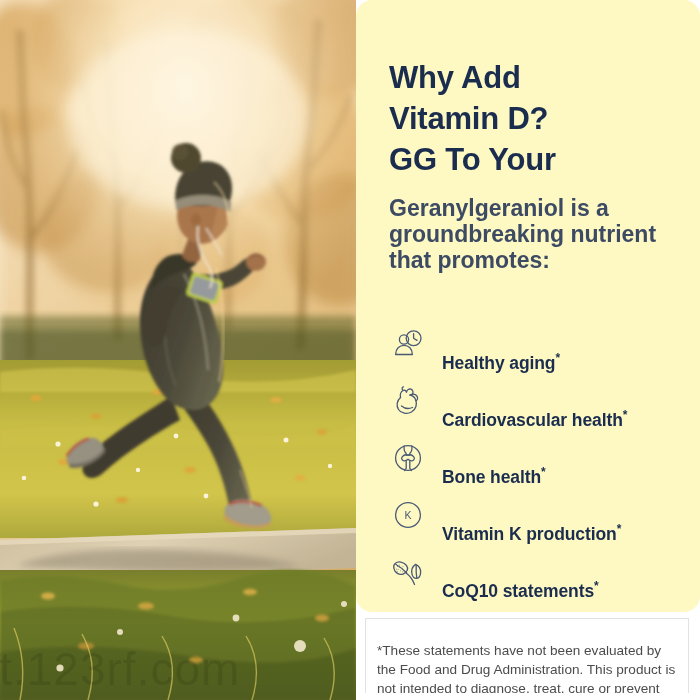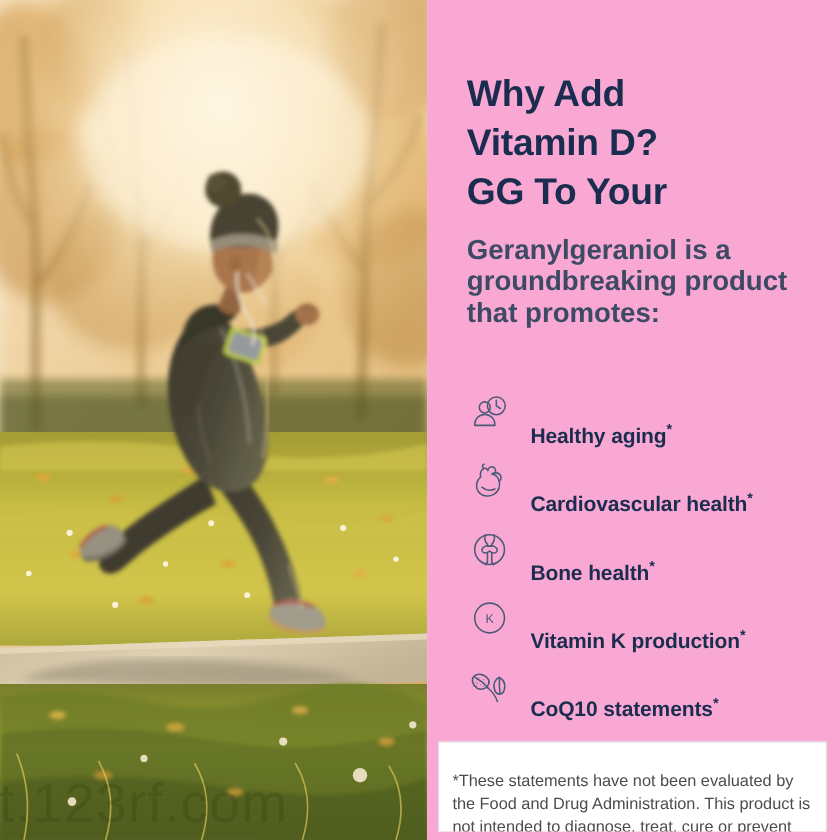--- a/index.html
+++ b/index.html
@@ -37,22 +37,23 @@
     height: 700px;
     display: block;
   }
 
   
   #content-panel {
     position: absolute;
     left: 356px;
     top: 0;
     width: 344px;
-    height: 700px;
-    background: #f9a8d4;
+    height: 612px;
+    background: #fef9c3;
+    border-radius: 16px;
   }
 
   #headline {
     position: absolute;
     left: 33px;
     top: 36px;
     width: 300px;
     font-size: 31px;
     line-height: 41px;
     font-weight: 700;
@@ -390,21 +391,21 @@
   <div id="content-panel">
 
     <h1 id="headline">
       <span class="hl-line">Why Add</span>
       <span class="hl-line">Vitamin D?</span>
       <span class="hl-line">GG To Your</span>
     </h1>
 
     <p id="subhead">
       <span class="sh-line">Geranylgeraniol is a</span>
-      <span class="sh-line">groundbreaking product</span>
+      <span class="sh-line">groundbreaking nutrient</span>
       <span class="sh-line">that promotes:</span>
     </p>
 
     <ul id="benefits" style="list-style:none;margin:0;padding:0;">
 
       <li class="benefit-row">
         <span class="benefit-icon">
           <svg width="34" height="34" viewBox="0 0 34 34" fill="none" stroke="currentColor" stroke-width="1.3" stroke-linecap="round" stroke-linejoin="round">
             <circle cx="13" cy="12.5" r="4.6"></circle>
             <path d="M4.6 27.5 C 4.6 21.6, 8.4 18.4, 13 18.4 C 17.6 18.4, 21.4 21.6, 21.4 27.5 Z"></path>

